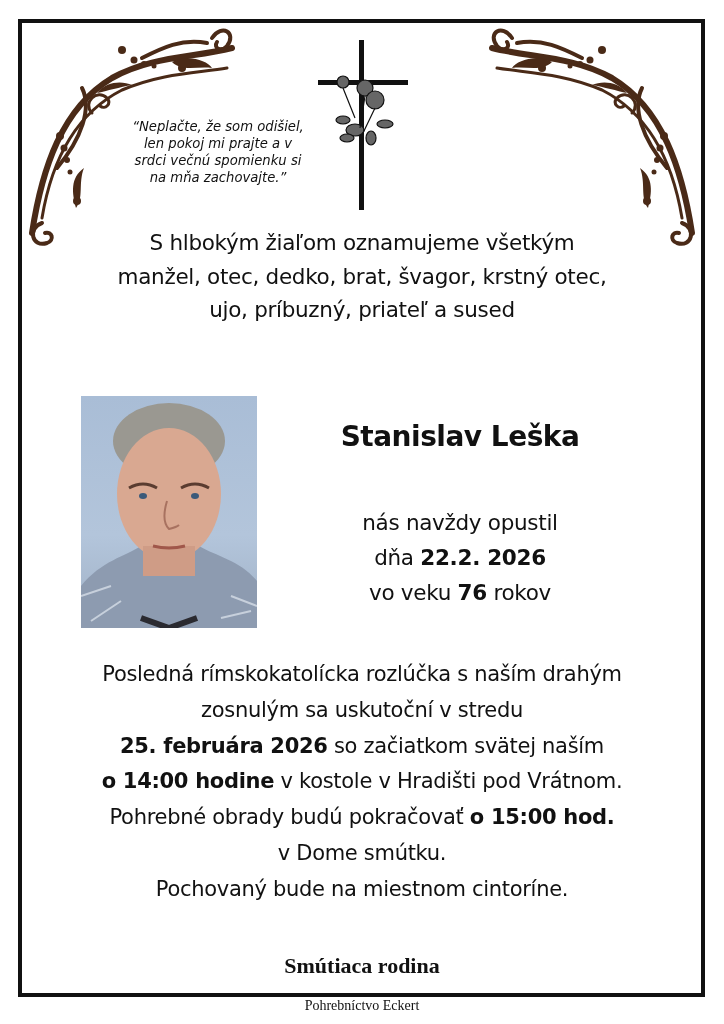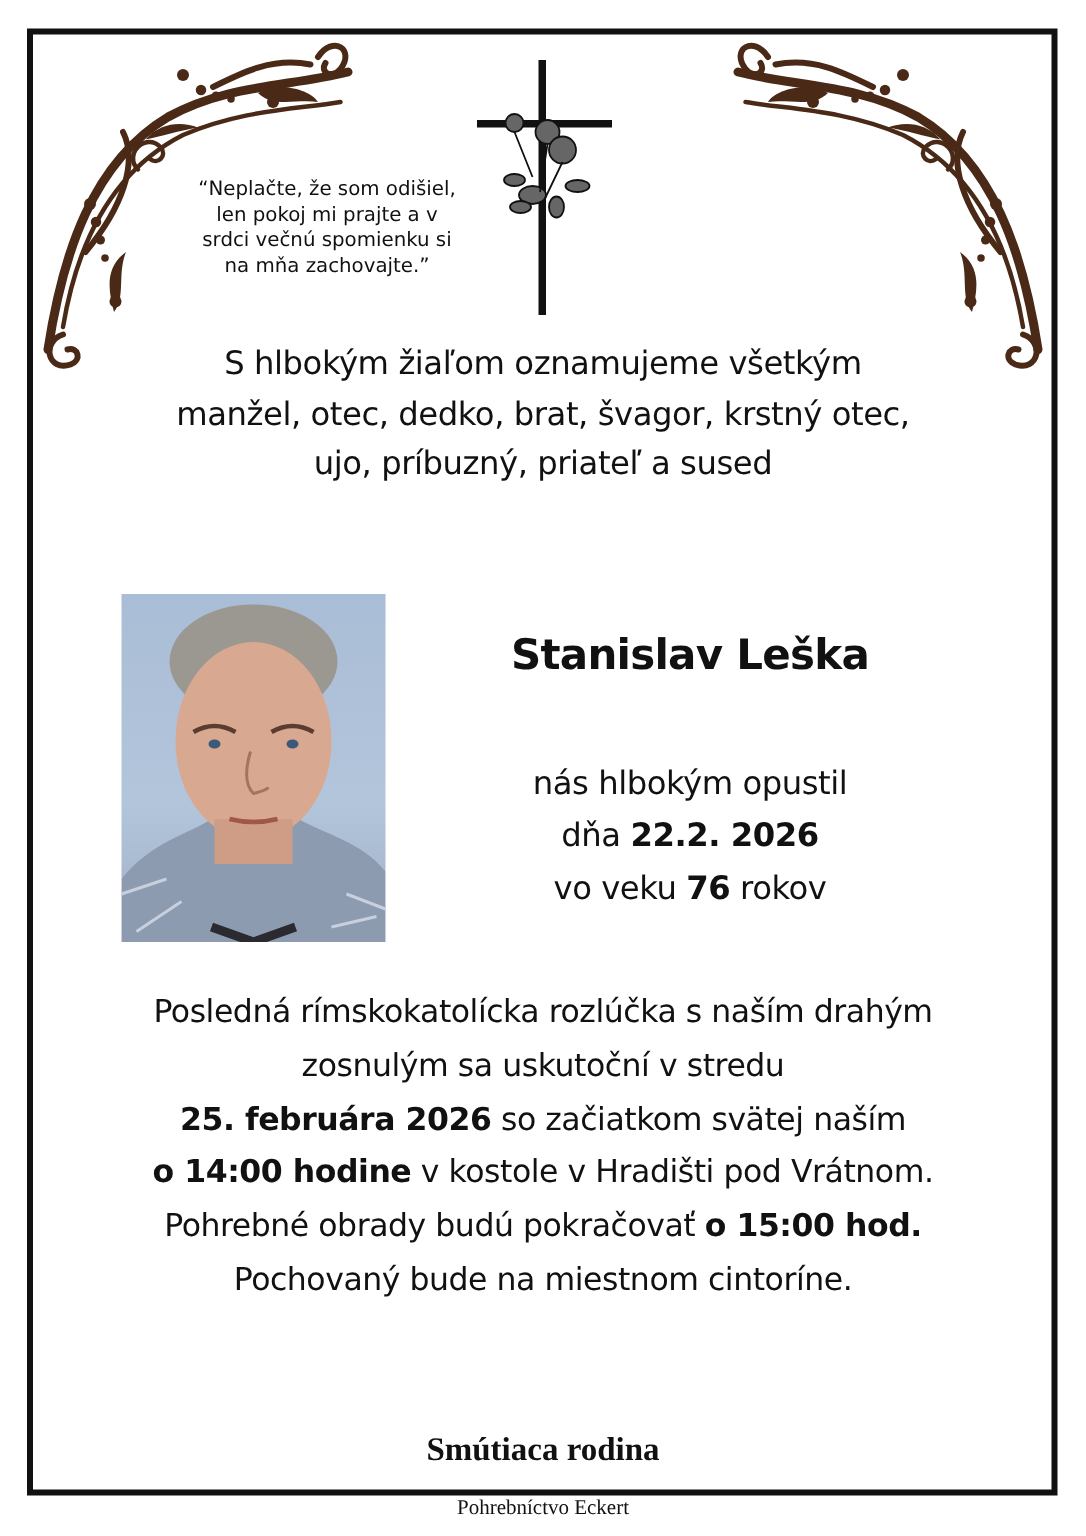--- a/index.html
+++ b/index.html
@@ -2,21 +2,21 @@
 <html><head>
 <meta charset="utf-8">
 <style>
   html, body { margin: 0; padding: 0; background: #ffffff; }
   body { width: 724px; height: 1024px; position: relative; overflow: hidden; font-family: "DejaVu Sans", sans-serif; color: #111; }
   .frame { position: absolute; left: 18px; top: 19px; width: 679px; height: 970px; border: 4px solid #111; box-sizing: content-box; }
   .corner { position: absolute; width: 220px; height: 230px; }
   .corner.left { left: 22px; top: 18px; }
   .corner.right { left: 482px; top: 18px; transform: scaleX(-1); }
   .cross { position: absolute; left: 315px; top: 38px; width: 96px; height: 176px; }
-  .quote { position: absolute; left: 120px; top: 118px; width: 196px; text-align: center; font-size: 13.2px; line-height: 17px; color: #111; }
+  .quote { position: absolute; left: 120px; top: 118px; width: 196px; text-align: center; font-style: italic; font-size: 13.2px; line-height: 17px; color: #111; }
   .intro { position: absolute; left: 40px; top: 226px; width: 644px; text-align: center; font-size: 21.5px; line-height: 33.5px; color: #111; letter-spacing: -0.3px; }
   .photo { position: absolute; left: 81px; top: 396px; width: 176px; height: 232px; overflow: hidden; background: linear-gradient(180deg,#a9bdd6 0%,#b3c5db 60%,#9fb0c5 100%); }
   .name { position: absolute; left: 290px; top: 420px; width: 340px; text-align: center; font-size: 28px; font-weight: bold; letter-spacing: -0.5px; color: #111; }
   .dates { position: absolute; left: 290px; top: 505px; width: 340px; text-align: center; font-size: 21.5px; line-height: 35px; color: #111; letter-spacing: -0.3px; }
   .dates b, .ceremony b { font-weight: bold; }
   .ceremony { position: absolute; left: 40px; top: 657px; width: 644px; text-align: center; font-size: 21px; line-height: 35.8px; color: #111; letter-spacing: -0.3px; }
   .family { position: absolute; left: 150px; top: 953px; width: 424px; text-align: center; font-family: "Liberation Serif", serif; font-weight: bold; font-size: 22px; color: #111; }
   .undertaker { position: absolute; left: 200px; top: 998px; width: 324px; text-align: center; font-family: "Liberation Serif", serif; font-size: 14px; color: #111; }
 </style>
 </head>
@@ -120,28 +120,29 @@
     <ellipse cx="114" cy="100" rx="4" ry="3" fill="#3b5a7a"></ellipse>
     <path d="M86 105 q -6 20 2 28 q 8 -2 10 -4" stroke="#a87260" stroke-width="2" fill="none"></path>
     <path d="M72 150 q 16 4 32 0" stroke="#a0574a" stroke-width="3" fill="none"></path>
     <path d="M60 222 L 88 232 L 116 222" stroke="#2a2a30" stroke-width="6" fill="none"></path>
   </svg>
 </div>
 
 <div class="name">Stanislav Leška</div>
 
 <div class="dates">
-  <div>nás hlbokým opustil</div>
+  <div>nás navždy opustil</div>
   <div><span>dňa</span> <b>22.2. 2026</b></div>
   <div><span>vo veku</span> <b>76</b> <span>rokov</span></div>
 </div>
 
 <div class="ceremony">
   <div>Posledná rímskokatolícka rozlúčka s naším drahým</div>
   <div>zosnulým sa uskutoční v stredu</div>
   <div><b>25. februára 2026</b><span> so začiatkom svätej naším</span></div>
   <div><b>o 14:00 hodine</b><span> v kostole v Hradišti pod Vrátnom.</span></div>
   <div><span>Pohrebné obrady budú pokračovať </span><b>o 15:00 hod.</b></div>
+  <div>v Dome smútku.</div>
   <div>Pochovaný bude na miestnom cintoríne.</div>
 </div>
 
 <div class="family">Smútiaca rodina</div>
 <div class="undertaker">Pohrebníctvo Eckert</div>
 
 </body></html>

